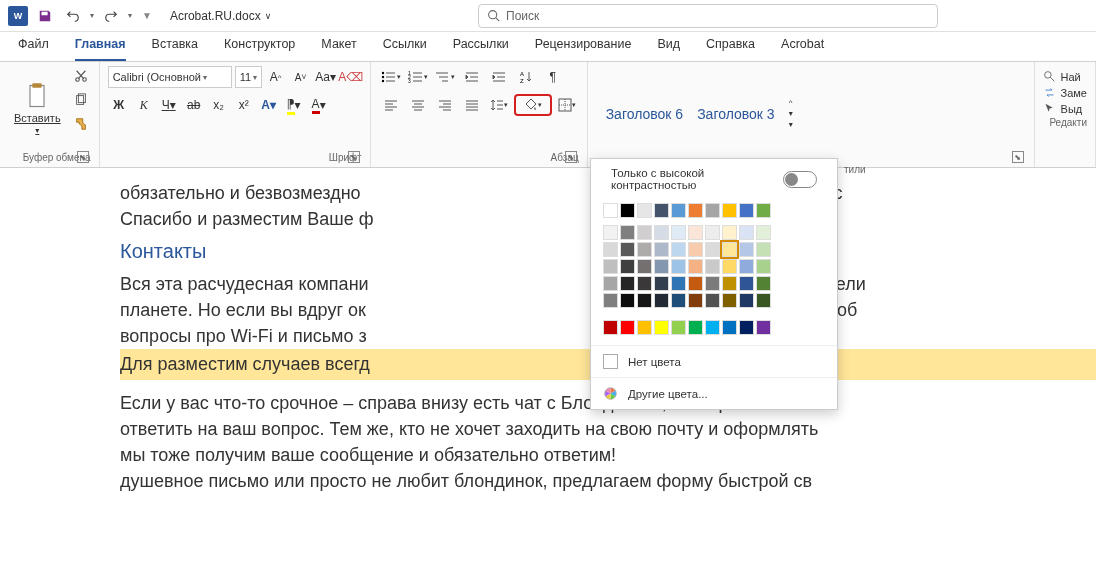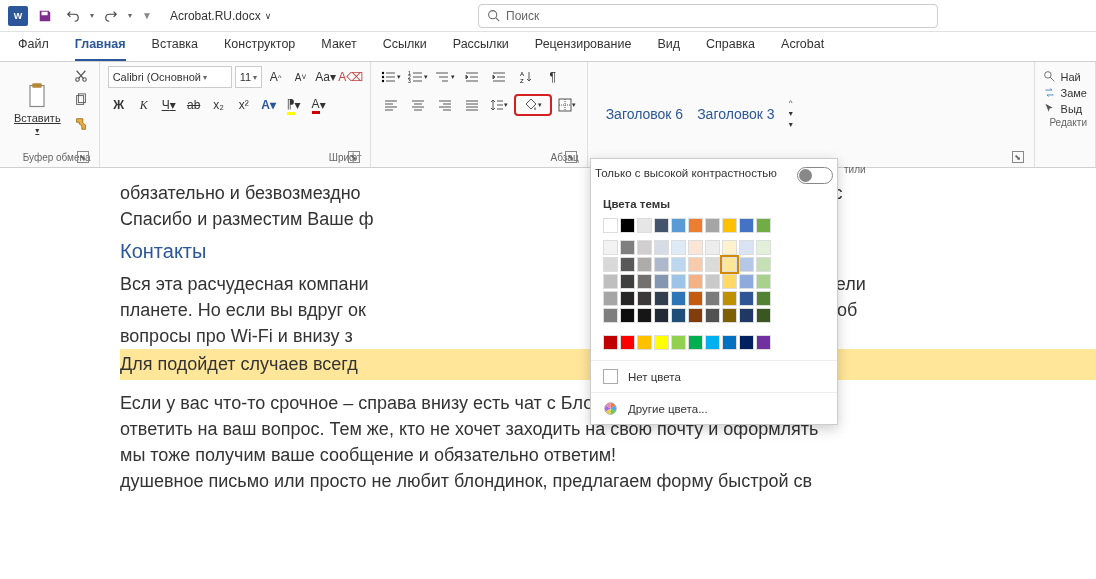--- a/index.html
+++ b/index.html
@@ -49,21 +49,21 @@
 
 .editing-col { display: flex; flex-direction: column; gap: 3px; padding-top: 4px; font-size: 11px; }
 .edt-item { display: flex; align-items: center; gap: 5px; cursor: pointer; }
 
 .doc-area { position: absolute; left: 120px; top: 180px; right: 0; font-family: Calibri, sans-serif; }
 .doc-text { font-size: 18px; line-height: 1.45; }
 .h-contacts { font-size: 20px; color: #2b579a; margin: 8px 0; }
 .highlight { background: #ffe699; display: block; padding: 2px 0; }
 
 .popup { position: absolute; left: 590px; top: 158px; width: 248px; background: #fff; border: 1px solid #ccc; box-shadow: 0 4px 12px rgba(0,0,0,0.2); z-index: 100; font-size: 11.5px; }
-.popup-header { display: flex; justify-content: space-between; align-items: flex-start; padding: 8px 4px; }
+.popup-header { display: flex; justify-content: space-between; align-items: center; padding: 8px 20px; }
 .toggle { width: 36px; height: 17px; border: 1px solid #888; border-radius: 9px; position: relative; }
 .toggle::after { content: ""; width: 13px; height: 13px; background: #888; border-radius: 50%; position: absolute; top: 1px; left: 1px; }
 .popup-section-title { padding: 6px 12px 4px; font-weight: 600; }
 .color-grid { padding: 4px 12px 8px; display: grid; grid-template-columns: repeat(10, 15px); gap: 2px; }
 .swatch { width: 15px; height: 15px; border: 1px solid #ddd; cursor: pointer; }
 .swatch.selected { outline: 2px solid #d48a00; }
 .std-row { padding: 4px 12px 10px; display: flex; gap: 2px; }
 .popup-item { padding: 8px 12px; display: flex; align-items: center; gap: 10px; cursor: pointer; border-top: 1px solid #eee; }
 .nocolor { width: 15px; height: 15px; border: 1px solid #aaa; }
 .styles-label-out { position: absolute; left: 844px; top: 164px; font-size: 10px; color: #666; }
@@ -339,36 +339,35 @@
   <div class="doc-text">
     <span>Спасибо и разместим Ваше ф</span><span style="display:inline-block;width:272px"></span><span>рта нашего портала)</span>
   </div>
   <div class="h-contacts">Контакты</div>
   <div class="doc-text">
     <span>Вся эта расчудесная компани</span><span style="display:inline-block;width:272px"></span><span>идана по всей нашей Вели</span>
   </div>
   <div class="doc-text">
     <span>планете. Но если вы вдруг ок</span><span style="display:inline-block;width:270px"></span><span>будем рады посидеть и об</span>
   </div>
-  <div class="doc-text">вопросы про Wi-Fi и внизу з</div>
+  <div class="doc-text">вопросы про Wi-Fi и письмо з</div>
   <div class="doc-text highlight">
-    <span>Для подойдет случаев всегд</span><span style="display:inline-block;width:254px"></span><span>wifigid.ru.</span>
+    <span>Для разместим случаев всегд</span><span style="display:inline-block;width:254px"></span><span>wifigid.ru.</span>
   </div>
   <div class="doc-text" style="margin-top:10px">Если у вас что-то срочное – справа внизу есть чат с Блондинкой, постараемся очень</div>
   <div class="doc-text">ответить на ваш вопрос. Тем же, кто не хочет заходить на свою почту и оформлять</div>
   <div class="doc-text">мы тоже получим ваше сообщение и обязательно ответим!</div>
   <div class="doc-text">душевное письмо или просто не любит блондинок, предлагаем форму быстрой св</div>
 </div>
 
 <div class="popup">
   <div class="popup-header">
     <span>Только с высокой контрастностью</span>
     <div class="toggle"></div>
   </div>
-  <div class="popup-section-title">Цвета темы</div>
   <div class="color-grid" id="theme-grid">
       <div class="swatch" style="background: rgb(255, 255, 255);"></div>
       <div class="swatch" style="background: rgb(0, 0, 0);"></div>
       <div class="swatch" style="background: rgb(231, 230, 230);"></div>
       <div class="swatch" style="background: rgb(68, 84, 106);"></div>
       <div class="swatch" style="background: rgb(91, 155, 213);"></div>
       <div class="swatch" style="background: rgb(237, 125, 49);"></div>
       <div class="swatch" style="background: rgb(165, 165, 165);"></div>
       <div class="swatch" style="background: rgb(255, 192, 0);"></div>
       <div class="swatch" style="background: rgb(68, 114, 196);"></div>

